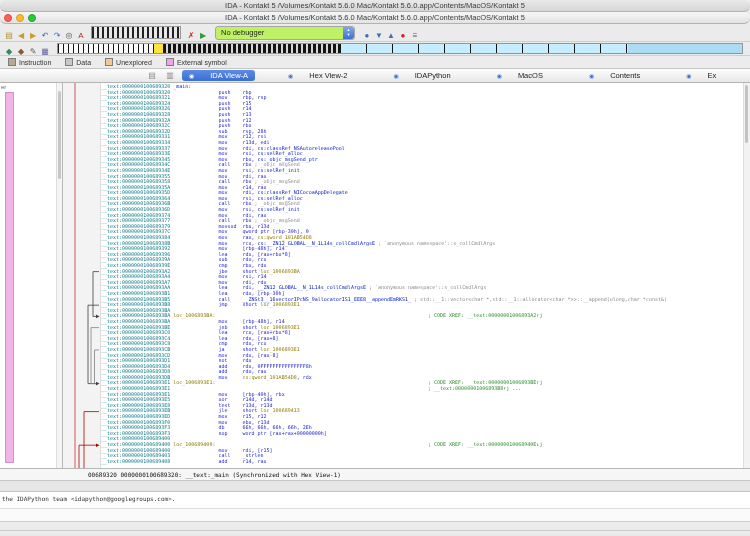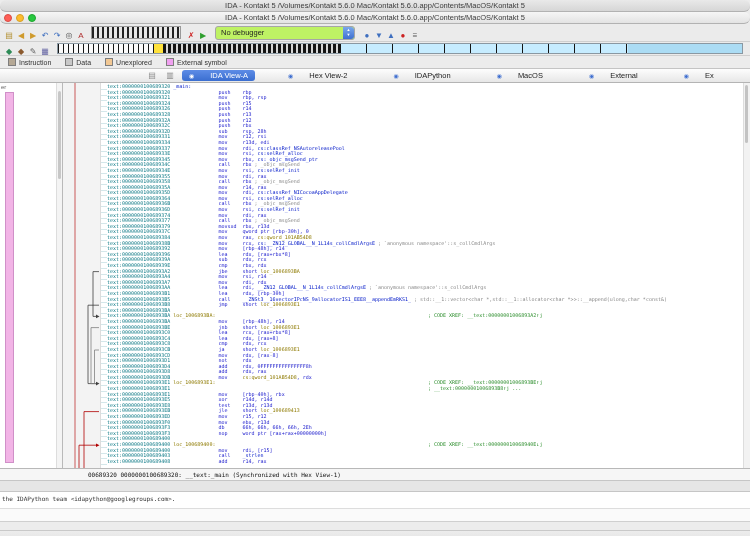--- a/index.html
+++ b/index.html
@@ -149,21 +149,21 @@
       <span class="tab">
         <span class="tabicon">◉</span>
         <span>IDAPython</span>
       </span>
       <span class="tab">
         <span class="tabicon">◉</span>
         <span>MacOS</span>
       </span>
       <span class="tab">
         <span class="tabicon">◉</span>
-        <span>External</span>
+        <span>Contents</span>
       </span>
       <span class="tab">
         <span class="tabicon">◉</span>
         <span>Ex</span>
       </span>
     </div>
 
   <div id="main">
     <div id="funcpanel">
       <div id="funcheader">er</div>

